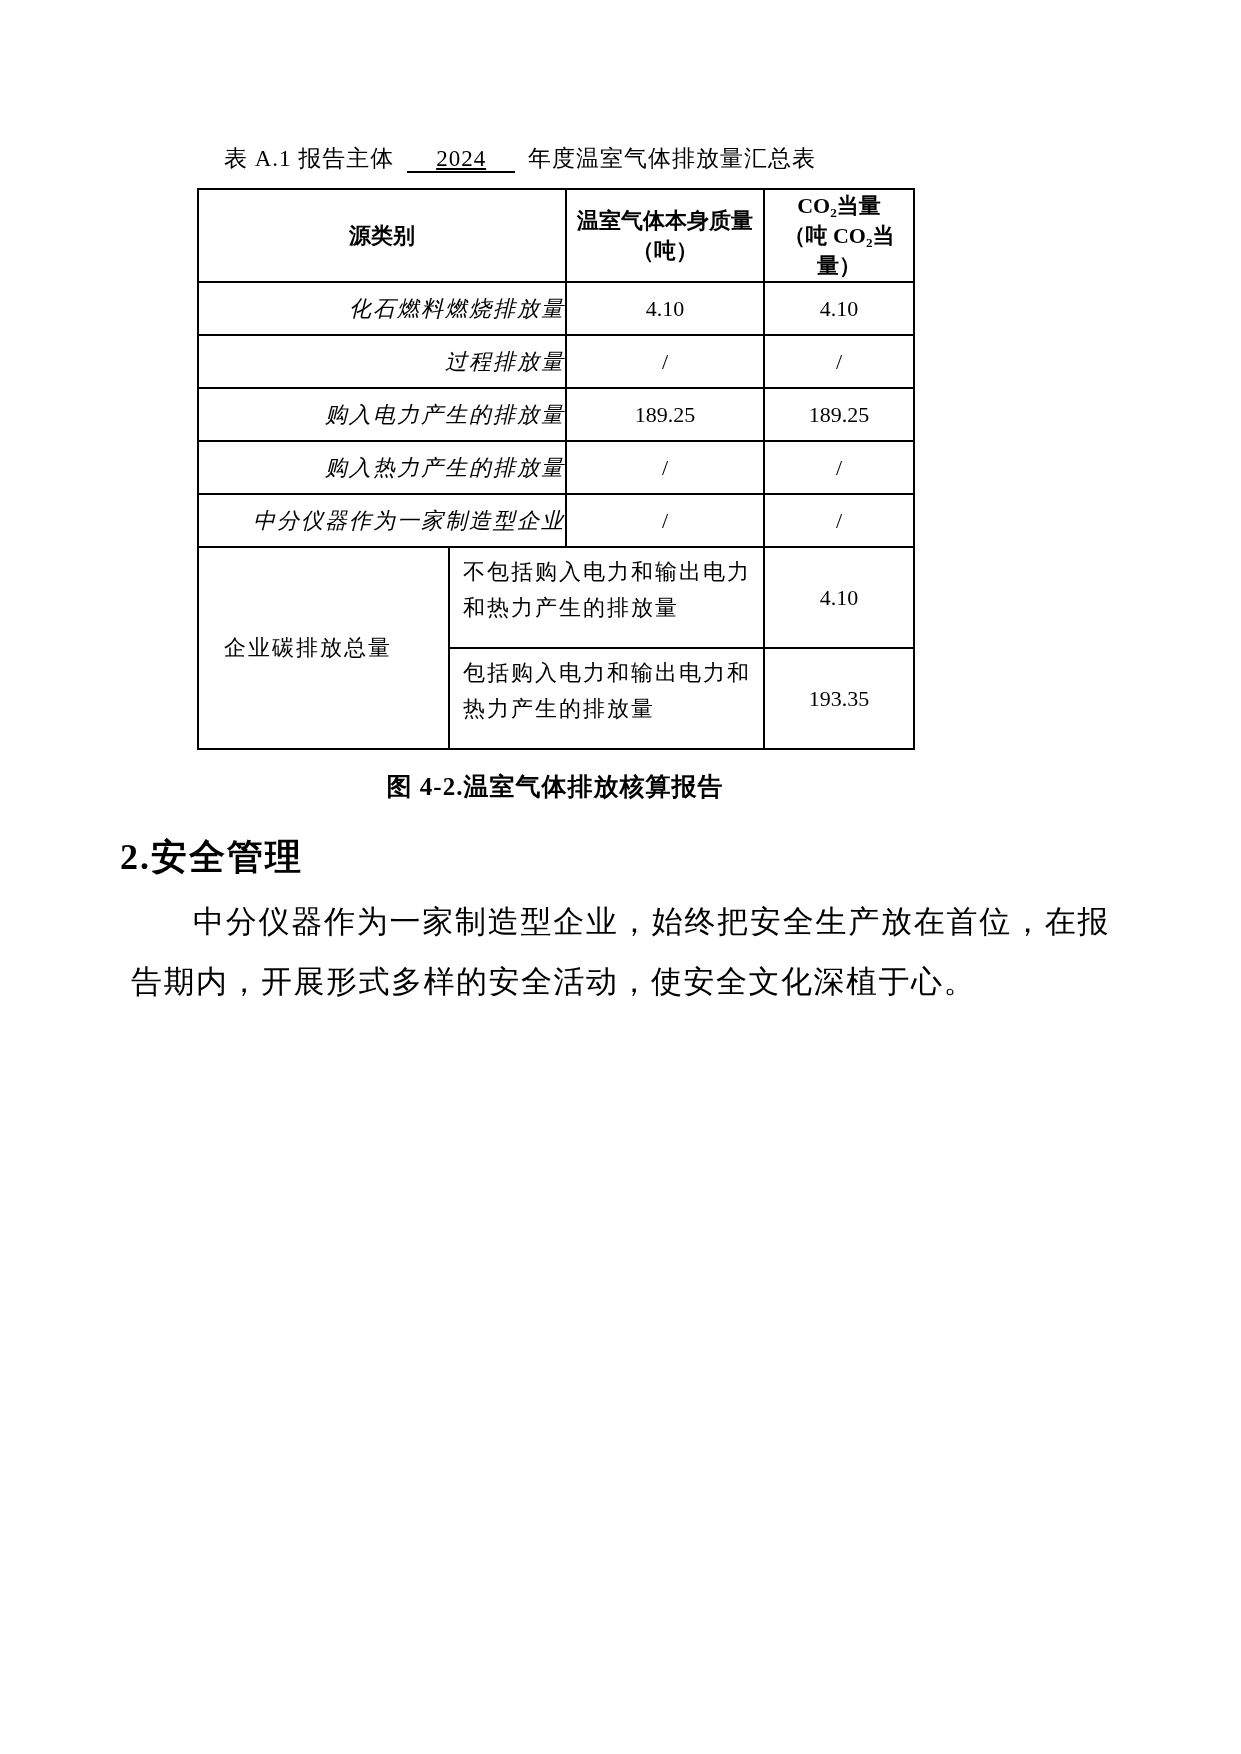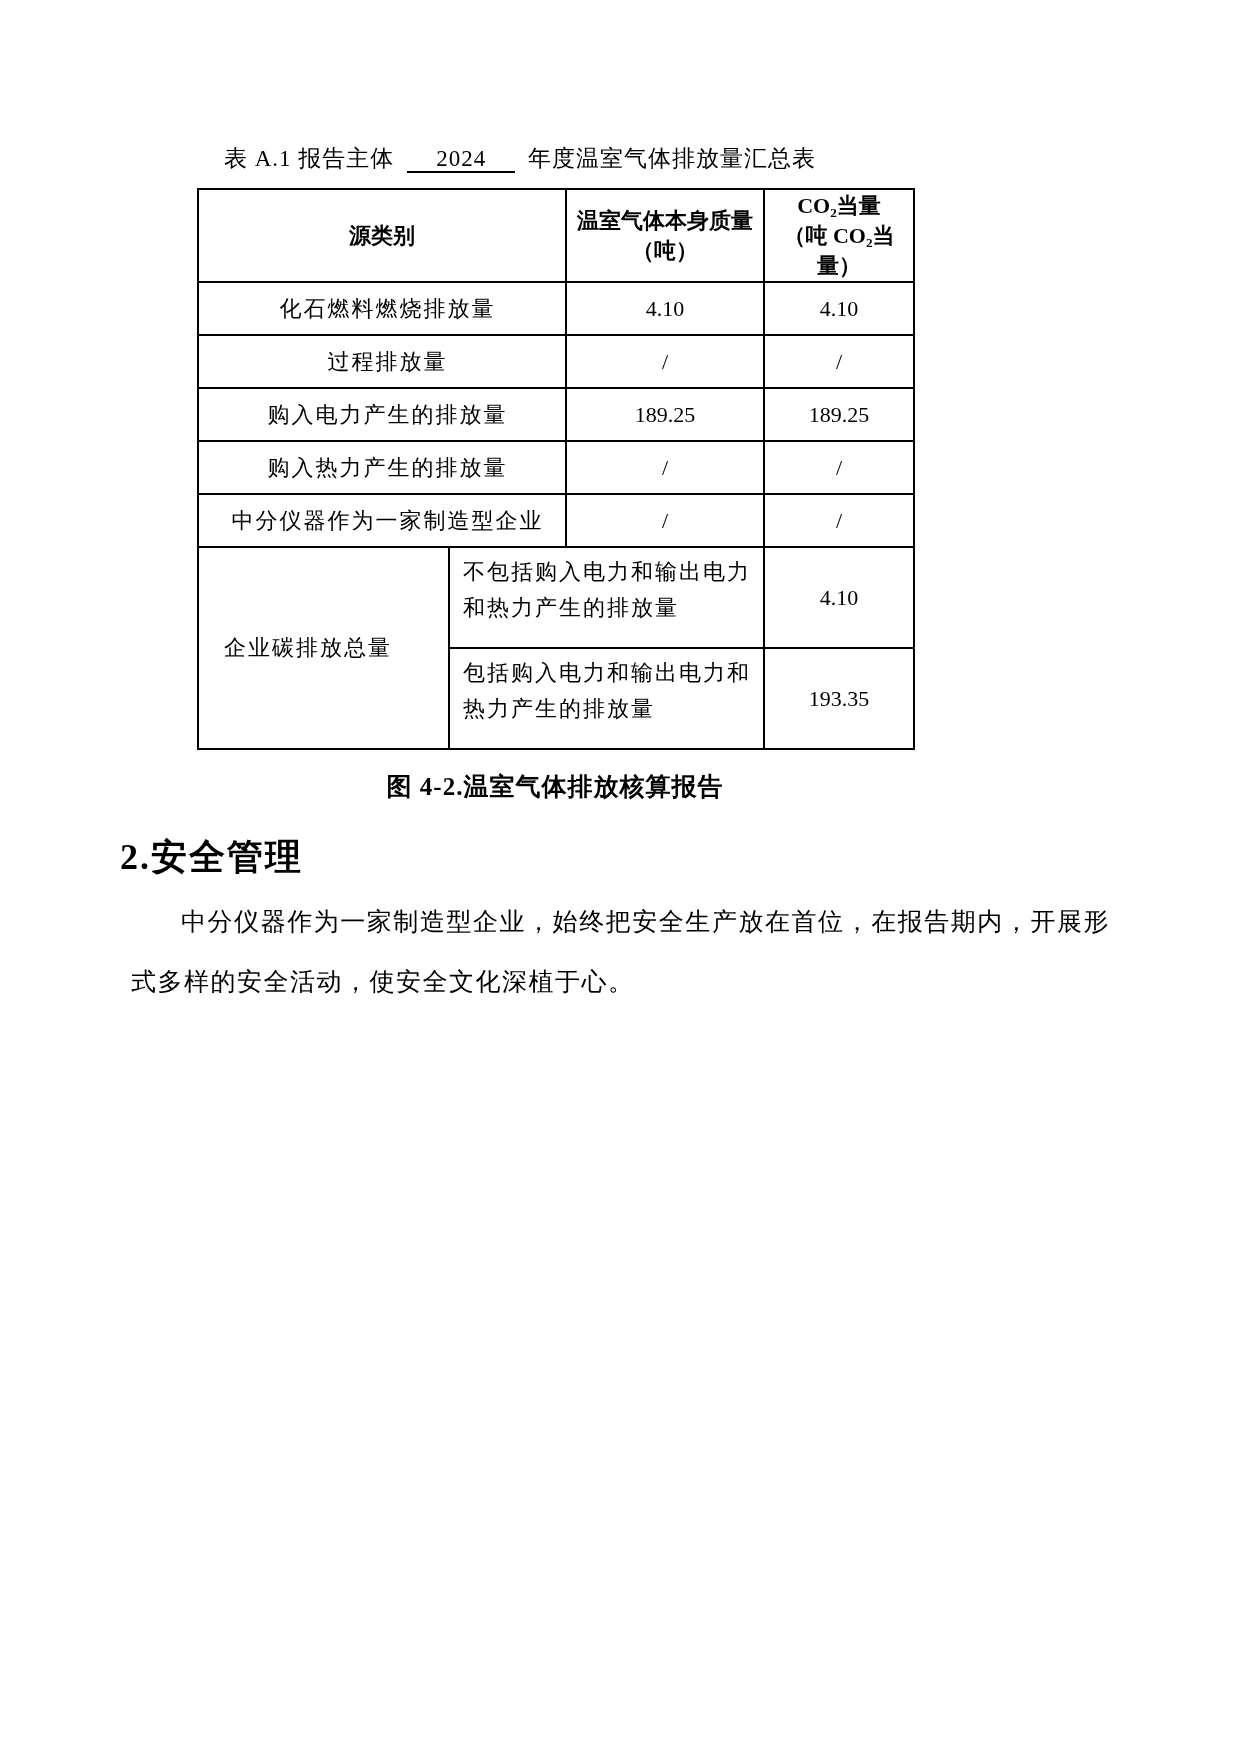--- a/index.html
+++ b/index.html
@@ -20,20 +20,21 @@
     letter-spacing: 1px;
     white-space: nowrap;
   }
   .year-blank {
     display: inline-block;
     min-width: 108px;
     text-align: center;
     border-bottom: 2px solid #000;
     margin: 0 6px;
     line-height: 1.1;
+    text-decoration: underline;
   }
 
   
   table.ghg {
     border-collapse: collapse;
     table-layout: fixed;
     margin-left: 197px;
     width: 716px;
   }
   table.ghg col.cA { width: 251px; }
@@ -43,21 +44,21 @@
   table.ghg td, table.ghg th {
     border: 2px solid #000;
     font-size: 22px;
     vertical-align: middle;
     background: #fff;
   }
   table.ghg th { font-weight: bold; text-align: center; }
   tr.hdr-row { height: 93px; }
   tr.data-row { height: 53px; }
   tr.sub-row { height: 91px; }
-  td.lbl { text-align: center; padding-left: 11px; letter-spacing: 2px; }
+  td.lbl { text-align: right; padding-left: 11px; letter-spacing: 2px; font-style: italic; }
   td.val { text-align: center; font-size: 22px; }
   th .unit-line { display: block; font-weight: bold; }
   td.sub-lbl {
     text-align: left;
     padding: 6px 10px 21px 13px;
     line-height: 36px;
     letter-spacing: 2px;
   }
   td.total-lbl {
     text-align: left;
@@ -78,21 +79,21 @@
 
   
   .section-heading {
     margin: 30px 0 0 120px;
     font-size: 36px;
     font-weight: bold;
     letter-spacing: 2px;
   }
   .body-text { margin: 10px 131px 0 131px; }
   .body-text p {
-    font-size: 25px;
+    font-size: 31px;
     line-height: 60px;
     letter-spacing: 1.5px;
     text-align: justify;
     text-justify: inter-ideograph;
     text-indent: 2em;
   }
 </style>
 </head>
 <body>
 

